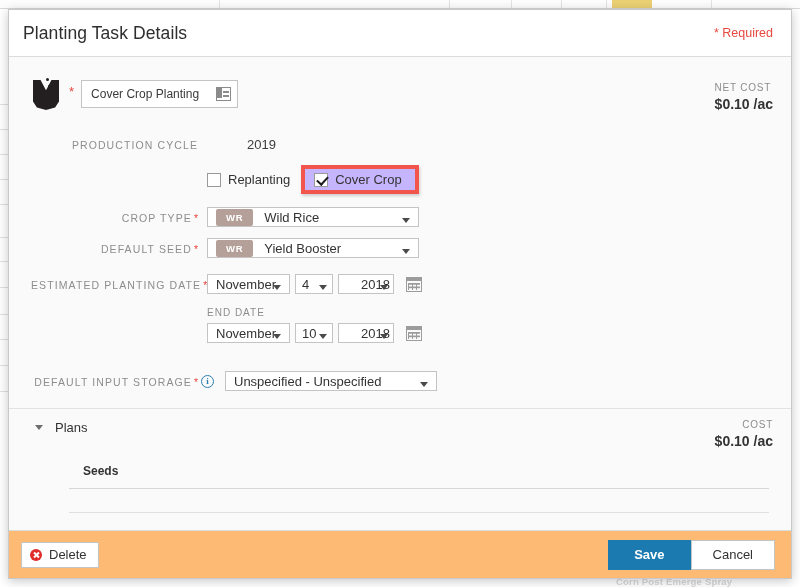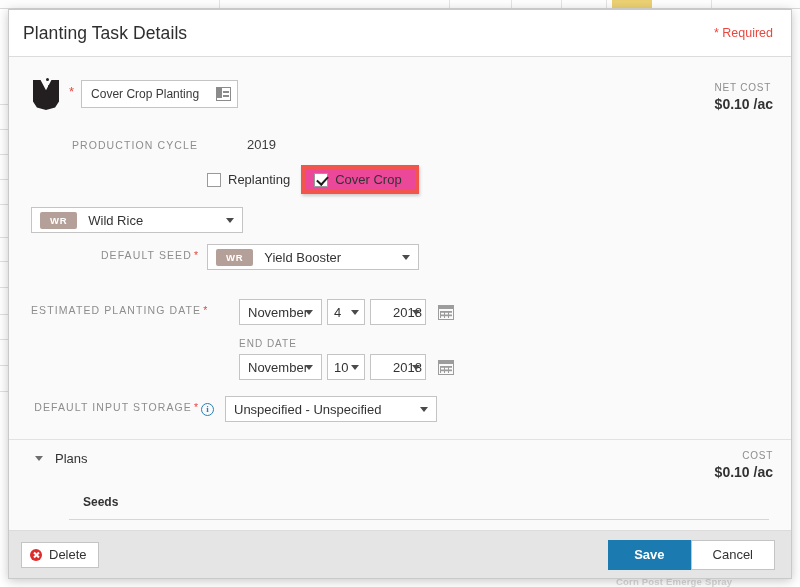--- a/index.html
+++ b/index.html
@@ -164,28 +164,28 @@
     width: 5px; height: 9px;
     border: solid #1c1c1c; border-width: 0 2px 2px 0;
     transform: rotate(43deg);
   }
   .chk-label { font-size: 13px; color: #333; margin-left: 7px; }
 
   .highlight-box {
     border: 4px solid #f1554c;
     padding: 3px 13px 3px 9px;
     margin-left: 11px;
-    background: #ec4899;
+    background: #c4b5fd;
     box-shadow: 1px 2px 3px rgba(0,0,0,.18);
     display: flex; align-items: center;
   }
 
   
   .sel {
-    position: relative; height: 26px;
+    position: relative; height: 20px;
     border: 1px solid #c4c4c4; background: #fff;
     display: flex; align-items: center;
     font-size: 13px; color: #333;
     padding-left: 8px;
   }
   .sel .caret {
     position: absolute; right: 8px; top: 10px;
     width: 0; height: 0;
     border-left: 4.5px solid transparent;
     border-right: 4.5px solid transparent;
@@ -262,21 +262,21 @@
     padding: 14px 0 9px 0;
     border-bottom: 1px solid #e0e0e0;
     font-size: 10.5px; letter-spacing: 1px;
     color: #6b6b6b; text-transform: uppercase;
   }
 
   
   .modal-footer {
     flex: 0 0 48px; height: 48px;
     border-top: 1px solid #dcdcdc;
-    background: #e5e5e5;
+    background: #fdba74;
     display: flex; align-items: center;
     padding: 0 16px 0 12px;
   }
   .btn {
     font-family: inherit; cursor: pointer;
     border: 1px solid #c4c4c4; background: #fff;
     font-size: 13px; color: #333;
   }
   .btn-delete {
     height: 26px; padding: 0 11px 0 8px;
@@ -377,41 +377,42 @@
             <div class="chk-item">
               <span class="chk-box checked"></span>
               <span class="chk-label">Cover Crop</span>
             </div>
           </div>
         </div>
       </div>
     </div>
 
     <div class="frow" style="margin-top:13px;">
+      <div class="flabel"><span>CROP TYPE</span><span class="star">*</span></div>
       <div class="fval">
         <div class="sel sel-wide">
           <span class="badge">WR</span>
           <span>Wild Rice</span>
           <span class="caret"></span>
         </div>
       </div>
     </div>
 
     <div class="frow" style="margin-top:11px;">
       <div class="flabel"><span>DEFAULT SEED</span><span class="star">*</span></div>
       <div class="fval">
         <div class="sel sel-wide">
           <span class="badge">WR</span>
           <span>Yield Booster</span>
           <span class="caret"></span>
         </div>
       </div>
     </div>
 
-    <div class="frow" style="margin-top:29px;gap:32px;">
+    <div class="frow" style="margin-top:16px;">
       <div class="flabel"><span>ESTIMATED PLANTING DATE</span><span class="star">*</span></div>
       <div class="fval">
         <div class="date-row">
           <div class="sel sel-month">
             <span>November</span>
             <span class="caret"></span>
           </div>
           <div class="sel sel-day">
             <span>4</span>
             <span class="caret"></span>
@@ -435,21 +436,21 @@
           </div>
           <div class="sel sel-year">
             <span>2018</span>
             <span class="caret"></span>
           </div>
           <div class="cal-ic"></div>
         </div>
       </div>
     </div>
 
-    <div class="frow" style="margin-top:16px;">
+    <div class="frow" style="margin-top:28px;">
       <div class="flabel"><span>DEFAULT INPUT STORAGE</span><span class="star">*</span></div>
       <div class="fval" style="display:flex;align-items:center;">
         <span class="info-ic" style="margin:0 11px 0 -6px;">i</span>
         <div class="sel" style="width:212px;">
           <span>Unspecified - Unspecified</span>
           <span class="caret"></span>
         </div>
       </div>
     </div>
 

